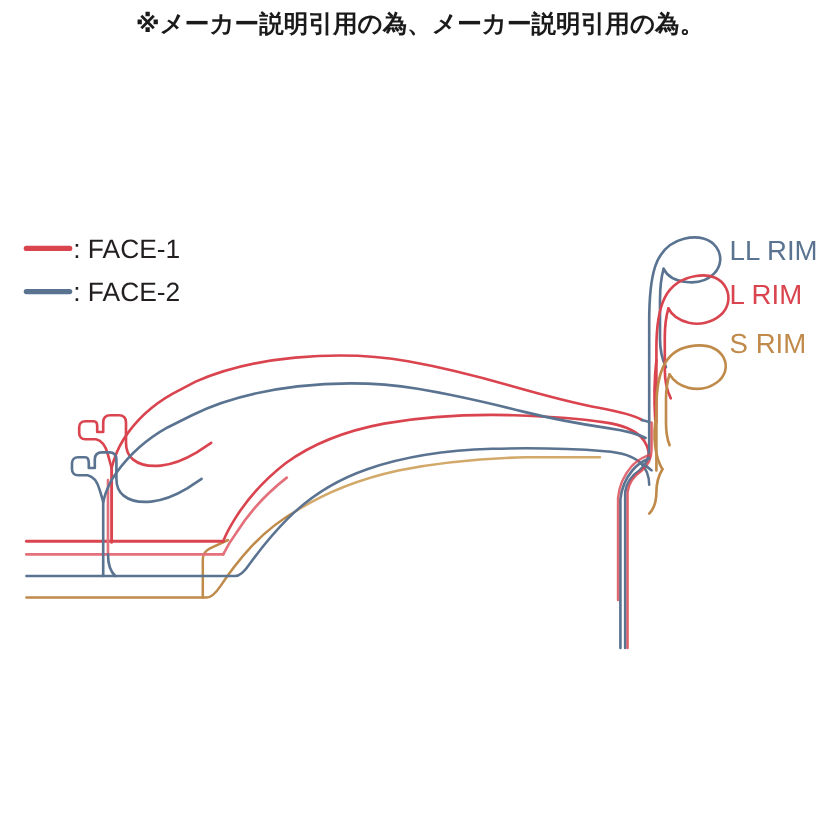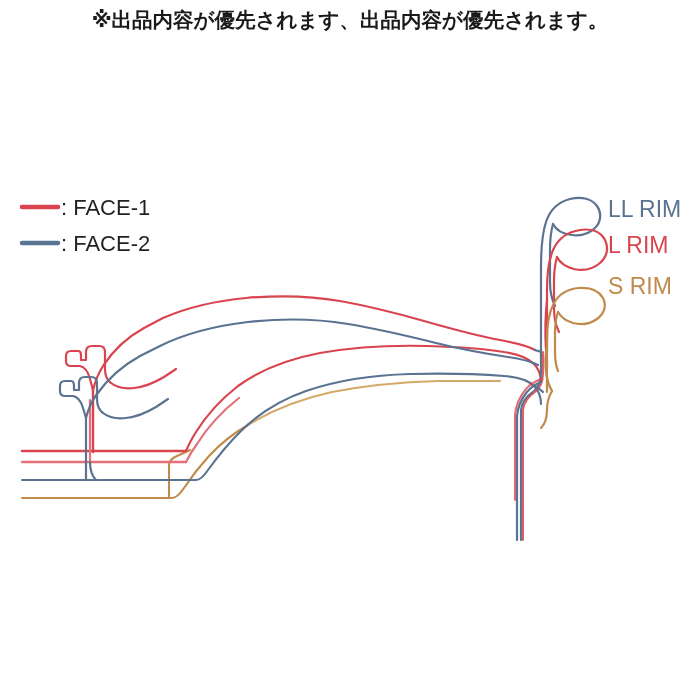--- a/index.html
+++ b/index.html
@@ -50,21 +50,21 @@
     fill: none;
     stroke-linecap: round;
     stroke-linejoin: round;
   }
 </style>
 </head>
 <body>
 
 <div id="page">
 
-  <div id="header-note">※出品内容が優先されます、出品内容が優先されます。</div>
+  <div id="header-note">※メーカー説明引用の為、メーカー説明引用の為。</div>
 
   <svg id="diagram" viewBox="0 0 700 700">
 
     <g>
       <g>
         <line x1="22" y1="207" x2="58" y2="207" class="stroke-path" stroke="#d9444f" stroke-width="4.5"></line>
         <text x="61" y="215" class="legend-label">: FACE-1</text>
       </g>
       <g>
         <line x1="22" y1="243" x2="58" y2="243" class="stroke-path" stroke="#5a7391" stroke-width="4.5"></line>

